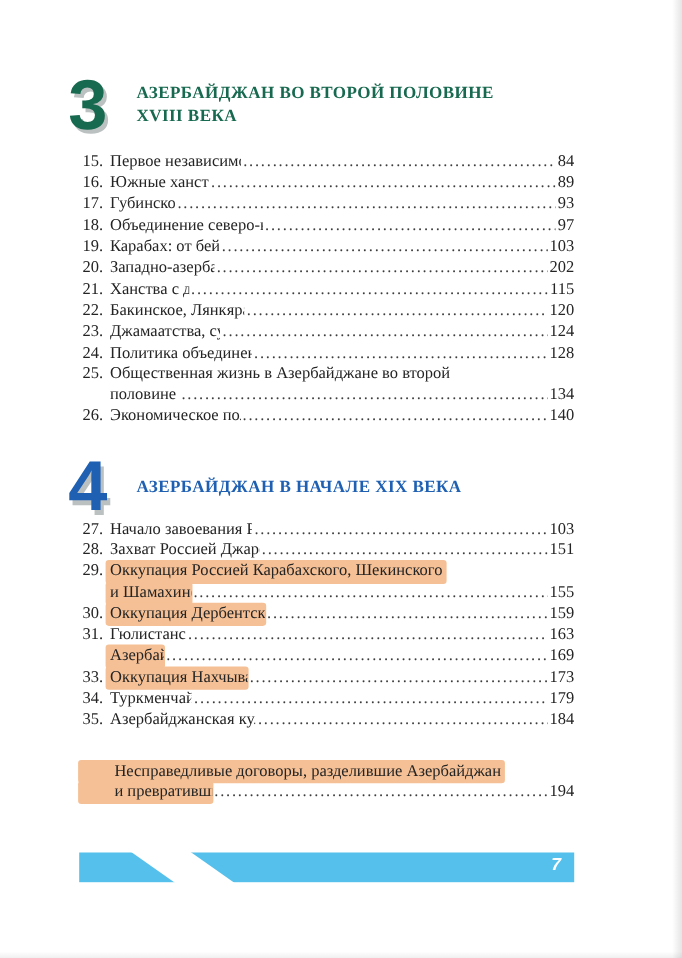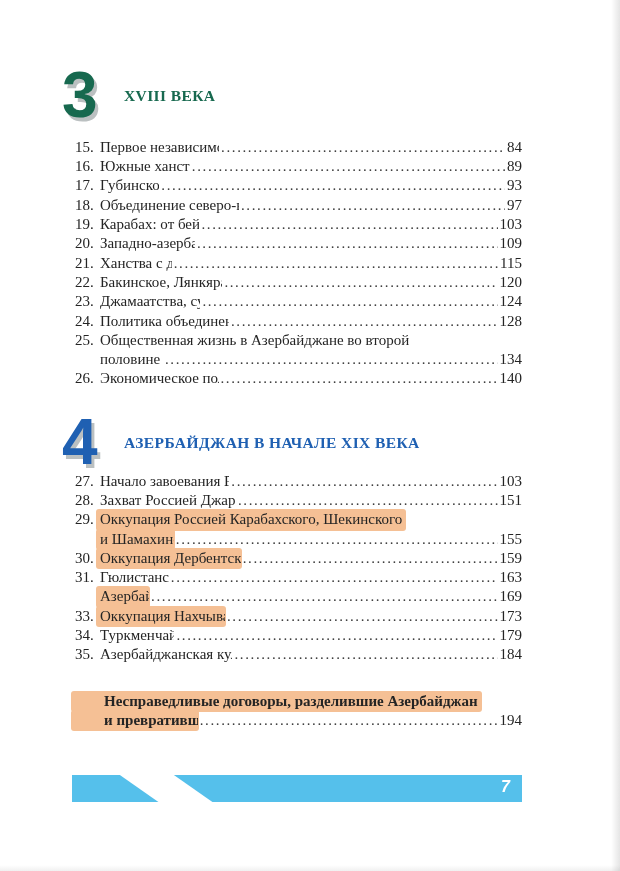--- a/index.html
+++ b/index.html
@@ -57,21 +57,21 @@
     white-space:nowrap;
   }
   .toc-num{flex:0 0 25px;}
   .toc-title{flex:0 1 auto;overflow:hidden;}
   .toc-title.hl{
     background:var(--hl);
     border-radius:2px;
     padding:0 3px;margin-left:-3px;
     box-shadow:0 0 0 1px var(--hl);
   }
-  .toc-title.bold{font-weight:bold;padding-left:32px;}
+  .toc-title.bold{font-weight:normal;padding-left:32px;}
   .dots{
     flex:1 1 auto;overflow:hidden;
     margin:0 2px;
     color:#3c3c3c;
   }
   .dots::after{
     content:"..................................................................................................................................";
     letter-spacing:1.6px;
   }
   .toc-page{flex:0 0 auto;}
@@ -108,20 +108,21 @@
   }
 </style>
 </head>
 <body>
 
 <div class="page">
 
   <header class="chapter-head first" style="color: rgb(23, 105, 79);">
     <div class="chapter-num">3</div>
     <div class="chapter-title">
+      <div>АЗЕРБАЙДЖАН ВО ВТОРОЙ ПОЛОВИНЕ</div>
       <div>XVIII ВЕКА</div>
     </div>
   </header>
 
   <div class="toc-list">
       <div class="toc-row">
         <span class="toc-num">15.</span>
         <span class="toc-title">Первое независимое ханство в Азербайджане</span>
         <span class="dots"></span>
         <span class="toc-page">84</span>
@@ -147,21 +148,21 @@
       <div class="toc-row">
         <span class="toc-num">19.</span>
         <span class="toc-title">Карабах: от бейлярбекства к ханству</span>
         <span class="dots"></span>
         <span class="toc-page">103</span>
       </div>
       <div class="toc-row">
         <span class="toc-num">20.</span>
         <span class="toc-title">Западно-азербайджанские ханства</span>
         <span class="dots"></span>
-        <span class="toc-page">109</span>
+        <span class="toc-page">202</span>
       </div>
       <div class="toc-row">
         <span class="toc-num">21.</span>
         <span class="toc-title">Ханства с двоевластием</span>
         <span class="dots"></span>
         <span class="toc-page">115</span>
       </div>
       <div class="toc-row">
         <span class="toc-num">22.</span>
         <span class="toc-title">Бакинское, Лянкяранское и Дербентское ханства</span>

